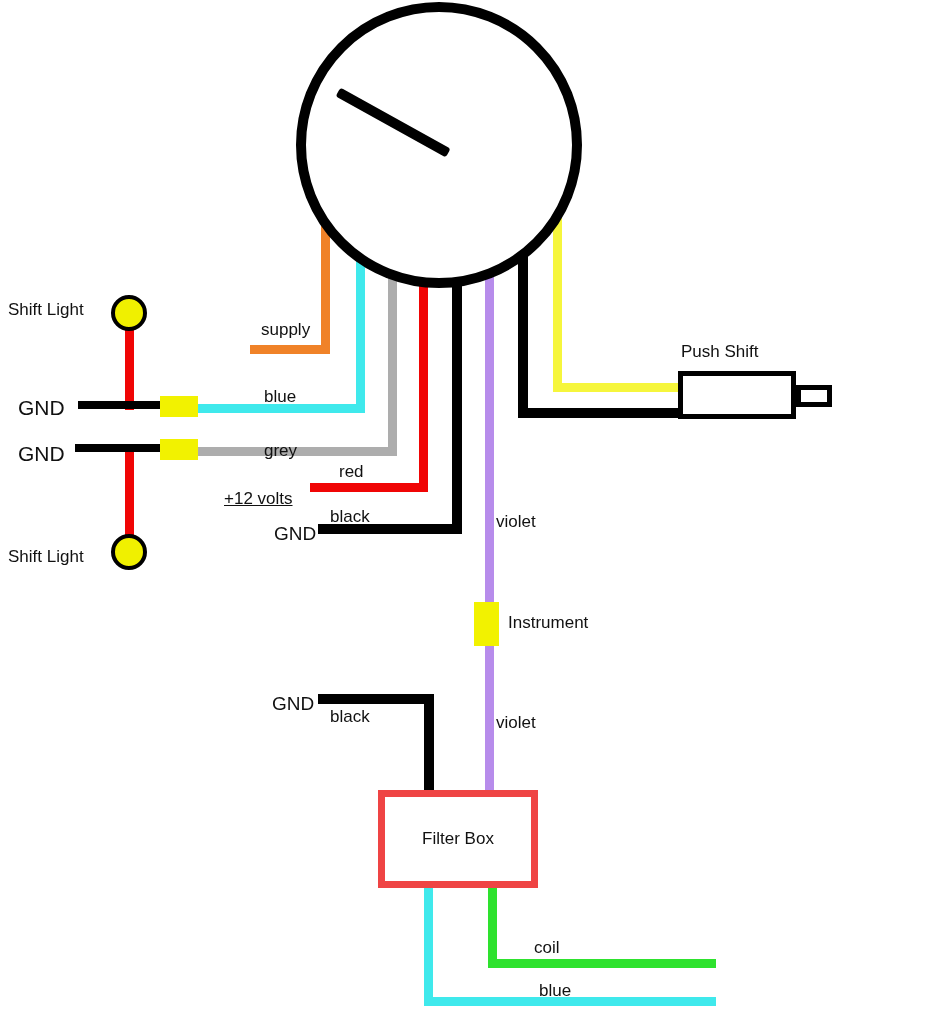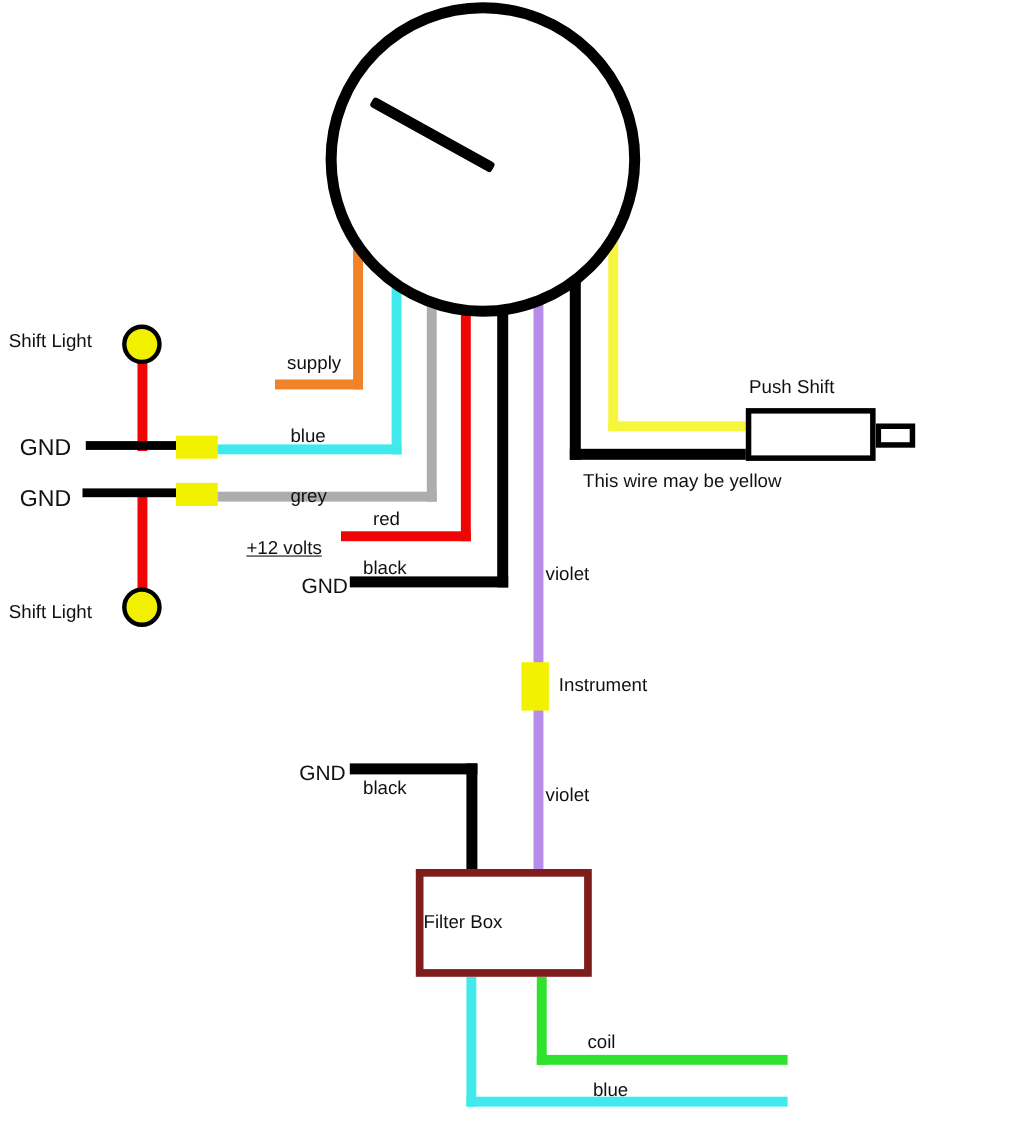--- a/index.html
+++ b/index.html
@@ -9,21 +9,21 @@
   .wire { position:absolute; }
   .lbl { position:absolute; font-size:17px; line-height:1.35; white-space:pre-line; color:#111; }
   .lbl-lg { font-size:21px; }
   .lbl-md { font-size:19px; }
   .gauge { position:absolute; border:10px solid #000; border-radius:50%; background:#fff; }
   .needle { position:absolute; background:#000; transform-origin:0 50%; border-radius:3px; }
   .hardbox { position:absolute; background:#fff; border:5px solid #000; }
   .connector { position:absolute; }
   .light { position:absolute; border:4px solid #000; border-radius:50%; }
   .note { width:202px; font-size:17.5px; line-height:22.6px; }
-  .filterbox { position:absolute; background:#fff; border:7px solid #7f1d1d; display:flex; align-items:center; }
+  .filterbox { position:absolute; background:#fff; border:7px solid #ef4444; display:flex; align-items:center; justify-content:center; }
 </style>
 </head>
 <body>
 
 <div class="canvas">
 
   <div class="wire" style="left: 321px; top: 222px; width: 9px; height: 132px; background-color: rgb(240, 130, 40);"></div>
   <div class="wire" style="left: 250px; top: 345px; width: 80px; height: 9px; background-color: rgb(240, 130, 40);"></div>
 
   <div class="wire" style="left: 356px; top: 250px; width: 9px; height: 163px; background-color: rgb(63, 233, 236);"></div>
@@ -91,21 +91,20 @@
 
   <div class="lbl" style="left:224px; top:488px;text-decoration:underline;">+12 volts</div>
   <div class="lbl" style="left:339px; top:461px;">red</div>
 
   <div class="lbl lbl-md" style="left:274px; top:521px;">GND</div>
   <div class="lbl" style="left:330px; top:506px;">black</div>
 
   <div class="lbl" style="left:496px; top:511px;">violet</div>
 
   <div class="lbl" style="left:681px; top:341px;">Push Shift</div>
-  <div class="lbl" style="left:530px; top:427px;">This wire may be yellow</div>
 
   <div class="lbl" style="left:508px; top:612px;">Instrument</div>
 
   <div class="lbl lbl-md" style="left:272px; top:691px;">GND</div>
   <div class="lbl" style="left:330px; top:706px;">black</div>
 
   <div class="lbl" style="left:496px; top:712px;">violet</div>
 
   <div class="lbl" style="left:534px; top:937px;">coil</div>
   <div class="lbl" style="left:539px; top:980px;">blue</div>

